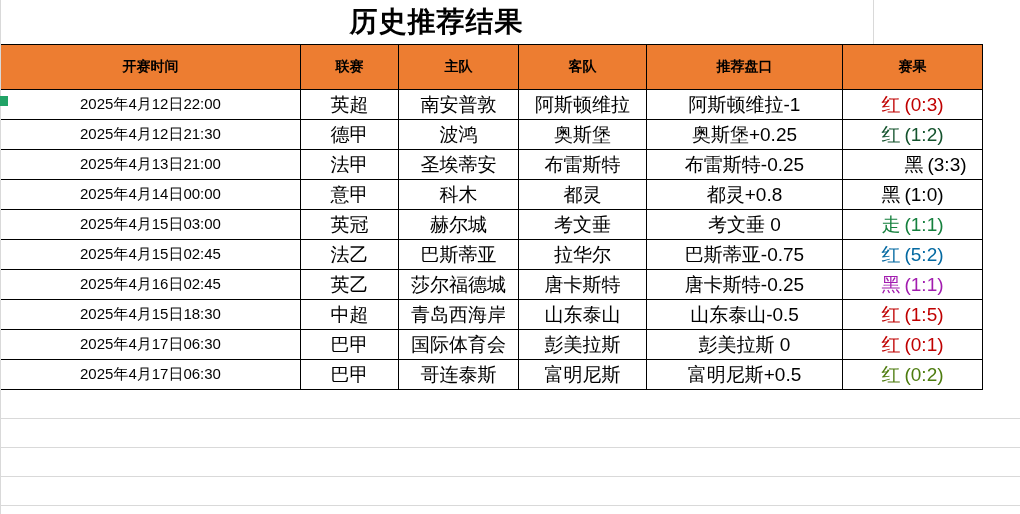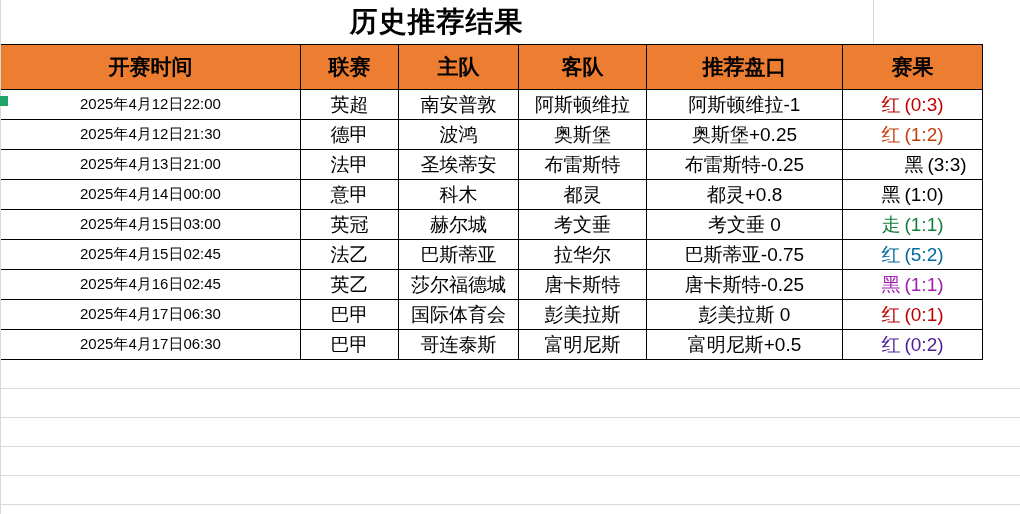--- a/index.html
+++ b/index.html
@@ -42,21 +42,21 @@
   col.c1 { width: 98px; }
   col.c2 { width: 120px; }
   col.c3 { width: 128px; }
   col.c4 { width: 196px; }
   col.c5 { width: 140px; }
   col.c6 { width: 38px; }
   thead th {
     background: #ed7d31;
     color: #000000;
     font-weight: bold;
-    font-size: 21px;
+    font-size: 14px;
     height: 42px;
     border: 1px solid #000000;
     text-align: center;
     white-space: nowrap;
   }
   thead th.pad {
     background: #ffffff;
     border: none;
     border-left: 1px solid #d9d9d9;
   }
@@ -143,21 +143,21 @@
           <td>阿斯顿维拉-1</td>
           <td class="result" style="color: rgb(192, 0, 0);"><span>红</span><span class="score">(0:3)</span></td>
           <td class="pad"></td>
         </tr>
         <tr>
           <td class="date">2025年4月12日21:30</td>
           <td>德甲</td>
           <td>波鸿</td>
           <td>奥斯堡</td>
           <td>奥斯堡+0.25</td>
-          <td class="result" style="color: #c2410c;"><span>红</span><span class="score">(1:2)</span></td>
+          <td class="result" style="color: #14532d;"><span>红</span><span class="score">(1:2)</span></td>
           <td class="pad"></td>
         </tr>
         <tr>
           <td class="date">2025年4月13日21:00</td>
           <td>法甲</td>
           <td>圣埃蒂安</td>
           <td>布雷斯特</td>
           <td>布雷斯特-0.25</td>
           <td class="result" style="color: rgb(0, 0, 0); padding-left: 48px;"><span>黑</span><span class="score">(3:3)</span></td>
           <td class="pad"></td>
@@ -192,35 +192,44 @@
         <tr>
           <td class="date">2025年4月16日02:45</td>
           <td>英乙</td>
           <td>莎尔福德城</td>
           <td>唐卡斯特</td>
           <td>唐卡斯特-0.25</td>
           <td class="result" style="color: #a21caf;"><span>黑</span><span class="score">(1:1)</span></td>
           <td class="pad"></td>
         </tr>
         <tr>
+          <td class="date">2025年4月15日18:30</td>
+          <td>中超</td>
+          <td>青岛西海岸</td>
+          <td>山东泰山</td>
+          <td>山东泰山-0.5</td>
+          <td class="result" style="color: rgb(192, 0, 0);"><span>红</span><span class="score">(1:5)</span></td>
+          <td class="pad"></td>
+        </tr>
+        <tr>
           <td class="date">2025年4月17日06:30</td>
           <td>巴甲</td>
           <td>国际体育会</td>
           <td>彭美拉斯</td>
           <td>彭美拉斯 0</td>
           <td class="result" style="color: rgb(192, 0, 0);"><span>红</span><span class="score">(0:1)</span></td>
           <td class="pad"></td>
         </tr>
         <tr>
           <td class="date">2025年4月17日06:30</td>
           <td>巴甲</td>
           <td>哥连泰斯</td>
           <td>富明尼斯</td>
           <td>富明尼斯+0.5</td>
-          <td class="result" style="color: #4c1d95;"><span>红</span><span class="score">(0:2)</span></td>
+          <td class="result" style="color: #4d7c0f;"><span>红</span><span class="score">(0:2)</span></td>
           <td class="pad"></td>
         </tr>
       </tbody>
   </table>
 
   <div class="green-tick"></div>
 
   <div class="empty-area" id="empty-area">
       <div class="empty-row"></div>
       <div class="empty-row"></div>

